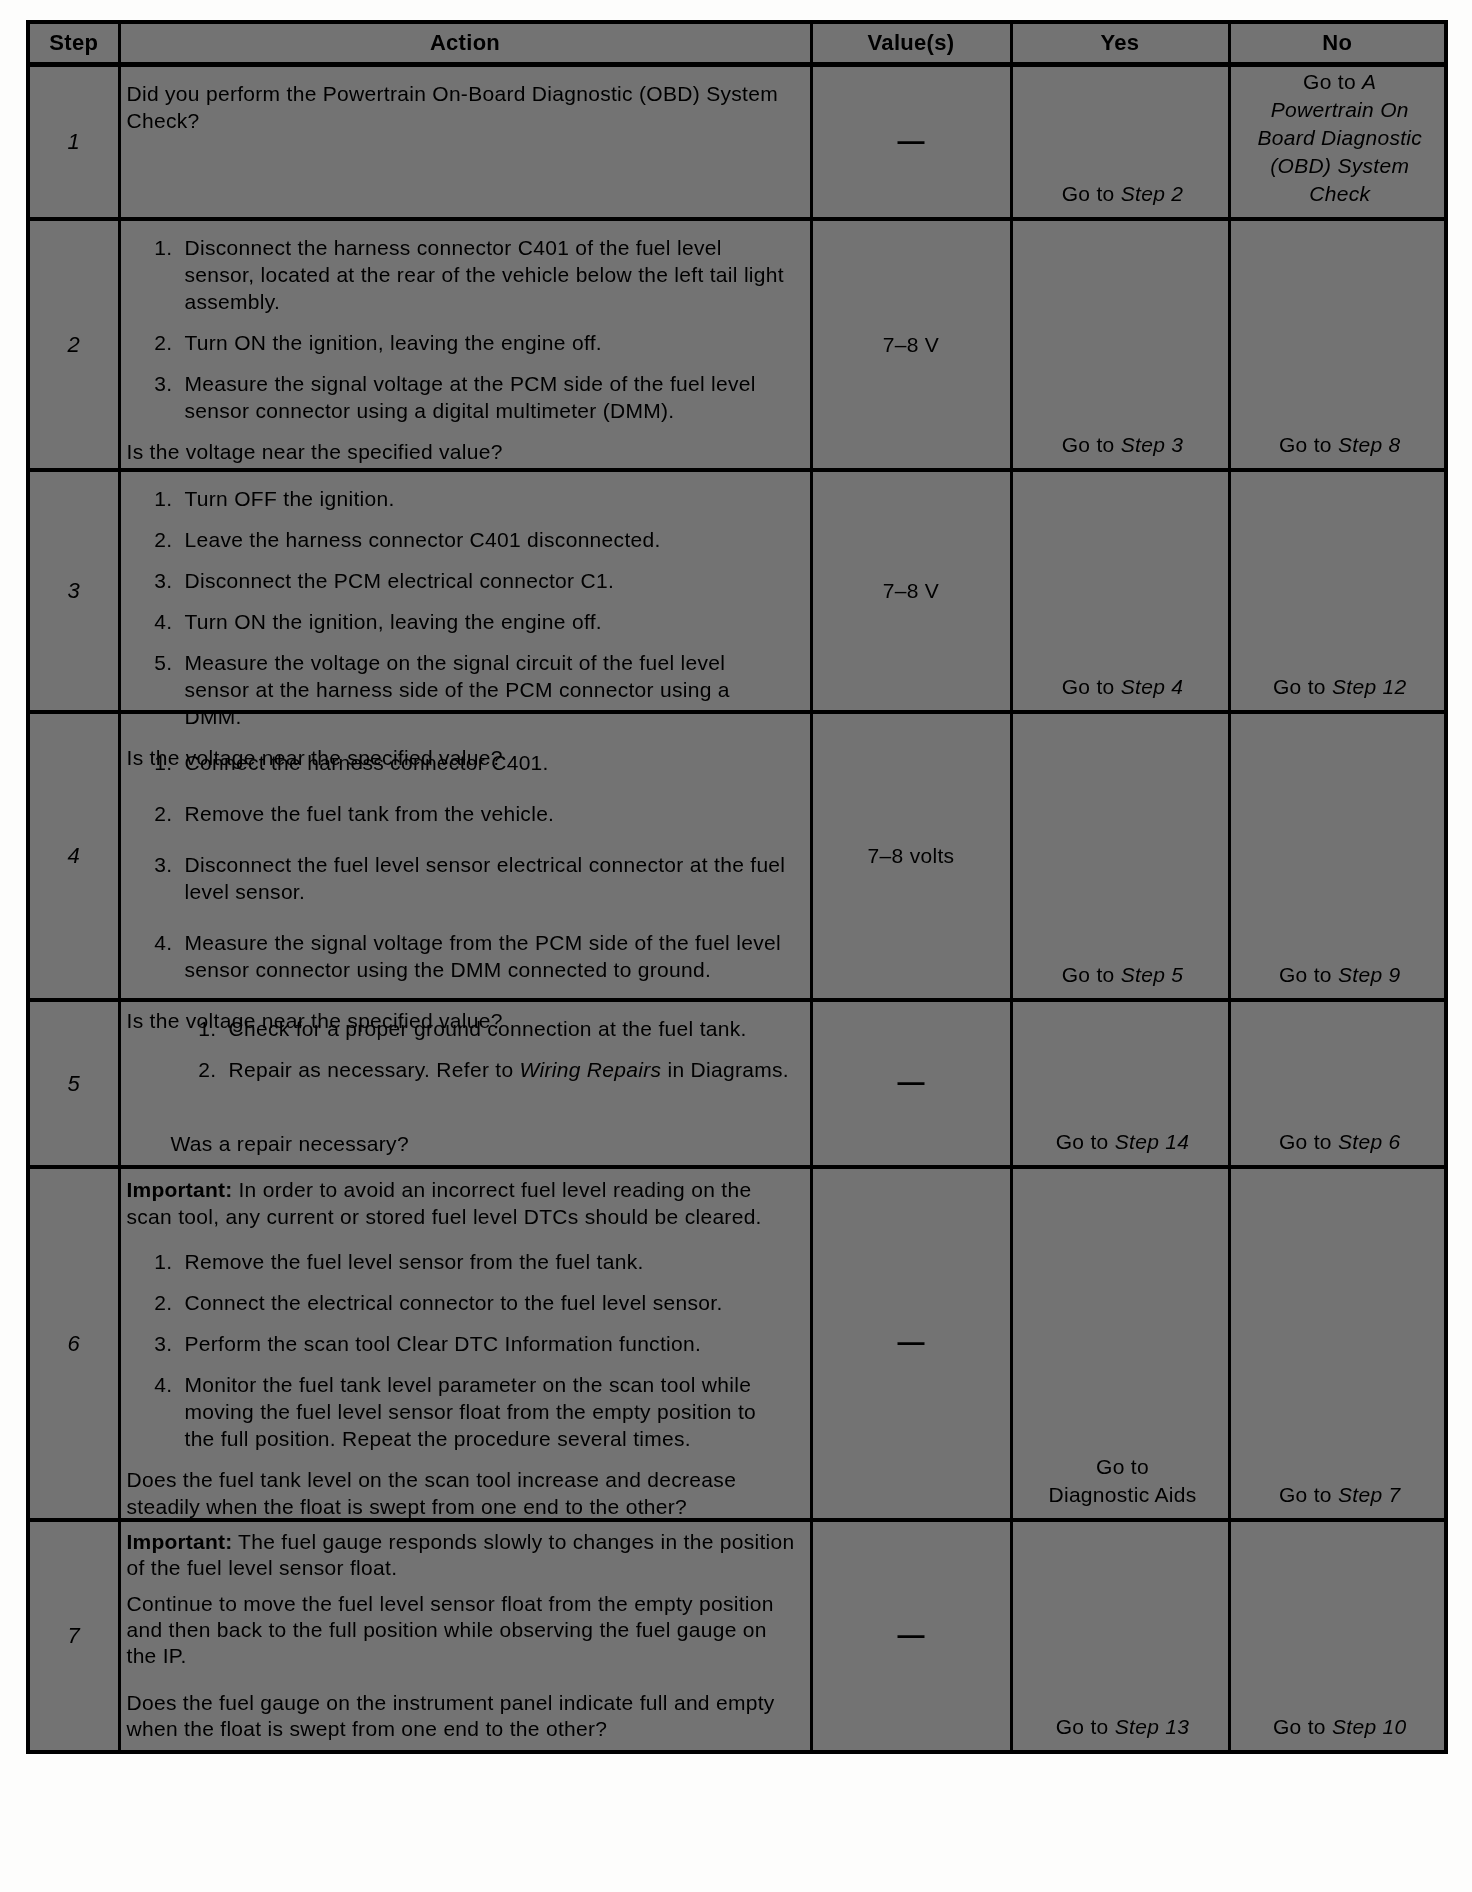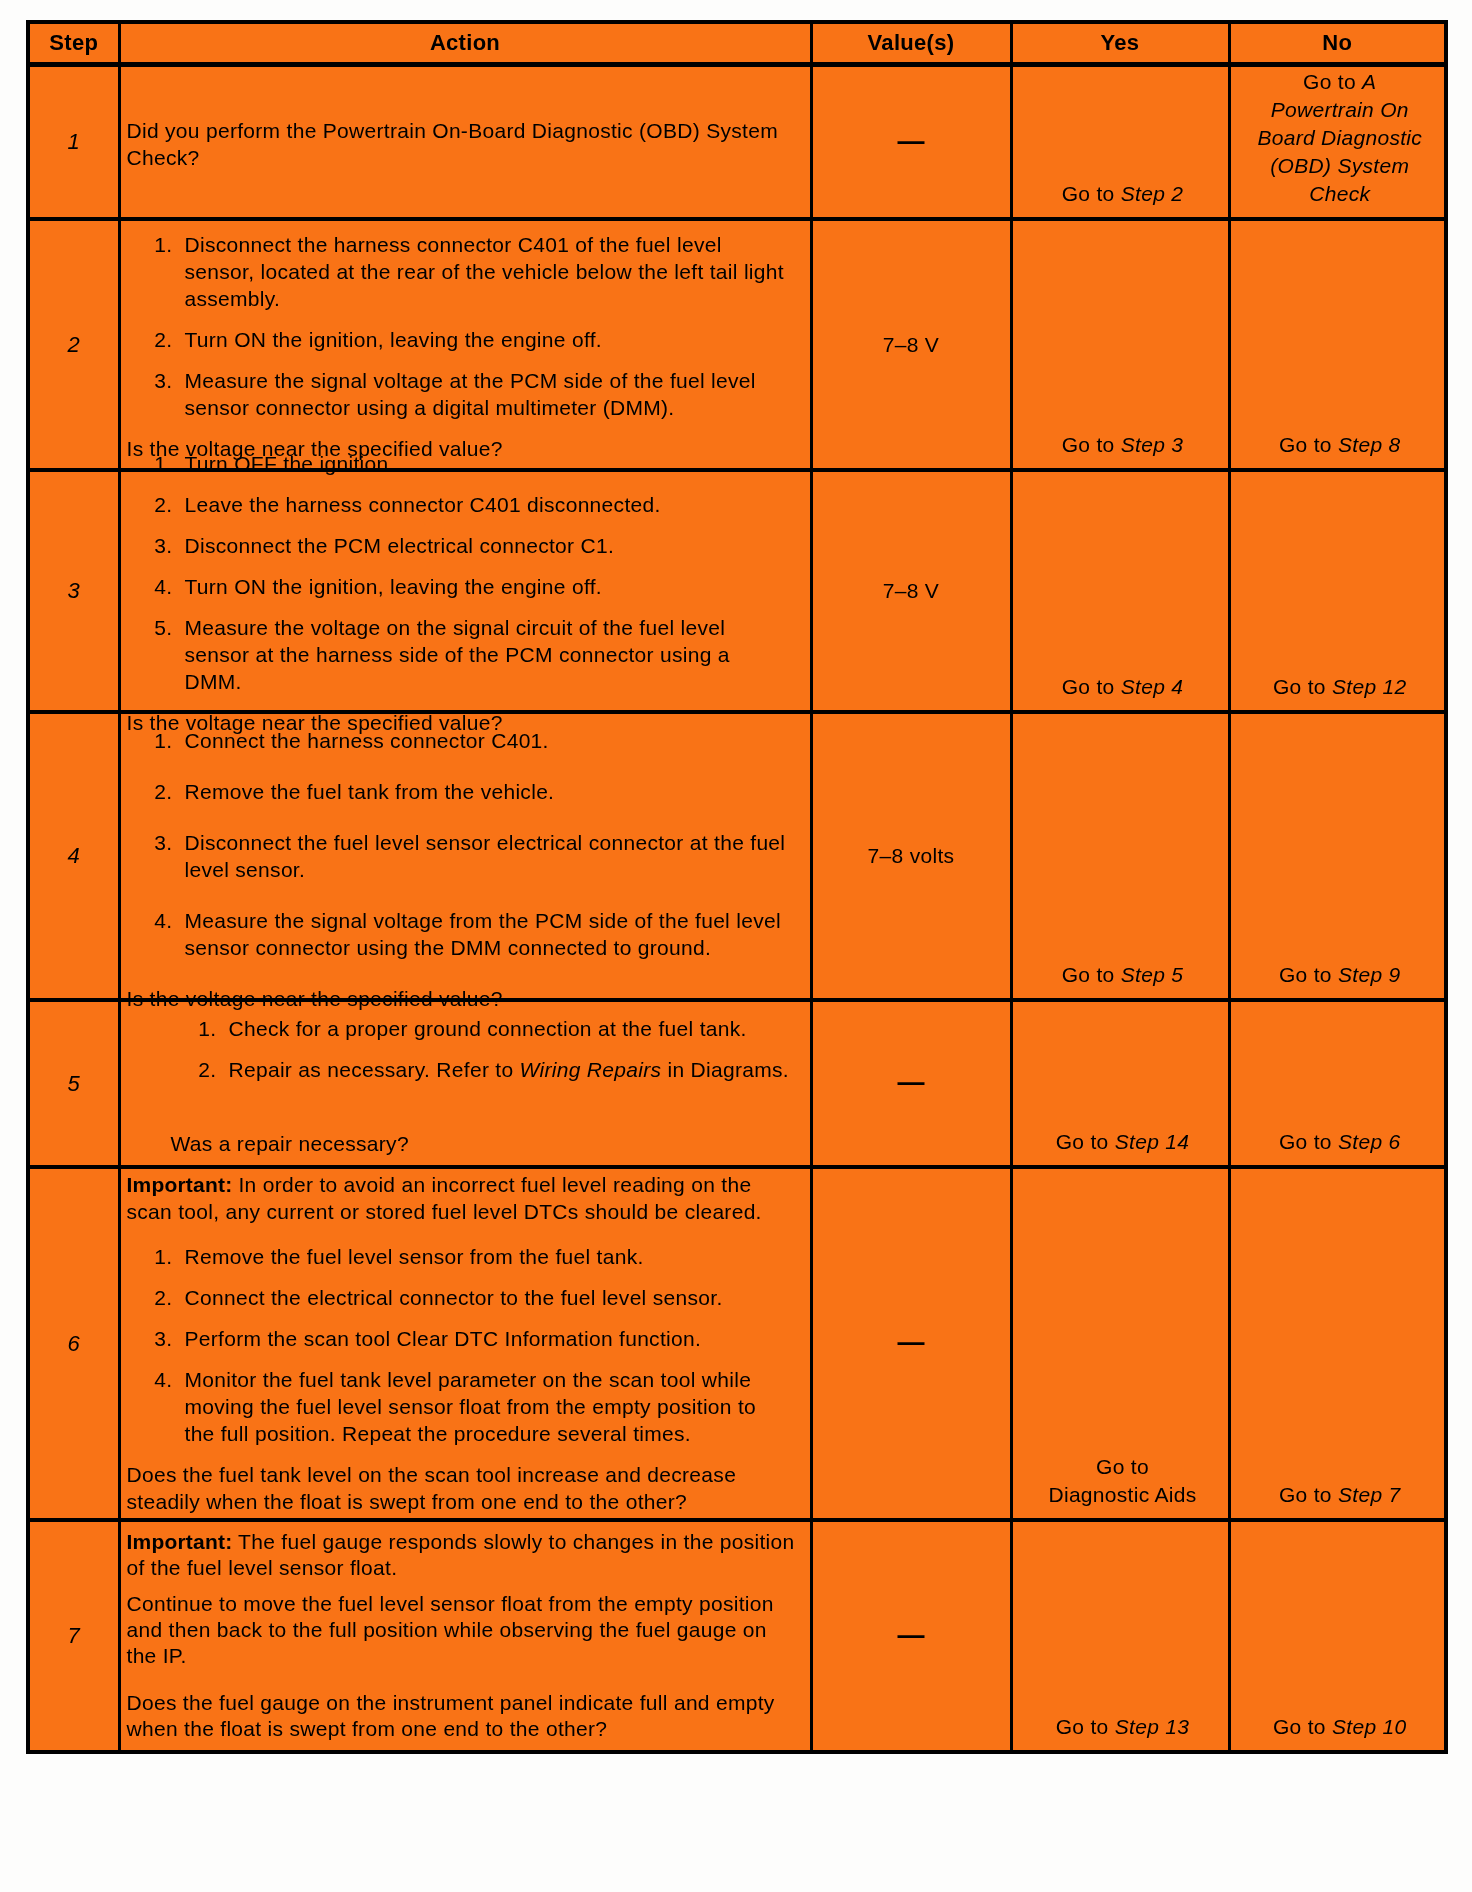--- a/index.html
+++ b/index.html
@@ -9,21 +9,21 @@
     background:#fdfdfc;
     font-family:"Liberation Sans", sans-serif;
     color:#000;
     overflow:hidden;
   }
   table.diag{
     position:absolute;left:26px;top:20px;
     width:1418px;
     border-collapse:collapse;
     table-layout:fixed;
-    background:#f97316;
+    background:#737373;
   }
   col.c-step{width:91px;}
   col.c-action{width:692px;}
   col.c-value{width:200px;}
   col.c-yes{width:218px;}
   col.c-no{width:217px;}
   th,td{
     border:3px solid #000;
     border-top-width:4px;
     border-bottom-width:4px;
@@ -61,21 +61,20 @@
   }
   td.goto .it{font-style:italic;}
   .narrow{max-width:178px;margin:0 auto;}
   .blk{display:block;}
   td.action{vertical-align:top;}
   .action-inner{
     display:flex;
     flex-direction:column;
     box-sizing:border-box;
     padding:7px 8px 8px 6px;
-    justify-content:center;
   }
   .h-r1{height:150px;}
   .h-r2{height:247px;}
   .h-r3{height:238px;}
   .h-r4{height:284px;}
   .h-r5{height:163px;margin-left:44px;}
   .h-r6{height:349px;}
   .h-r7{height:228px;}
   ol.steps{
     margin:6px 0 0 0;

